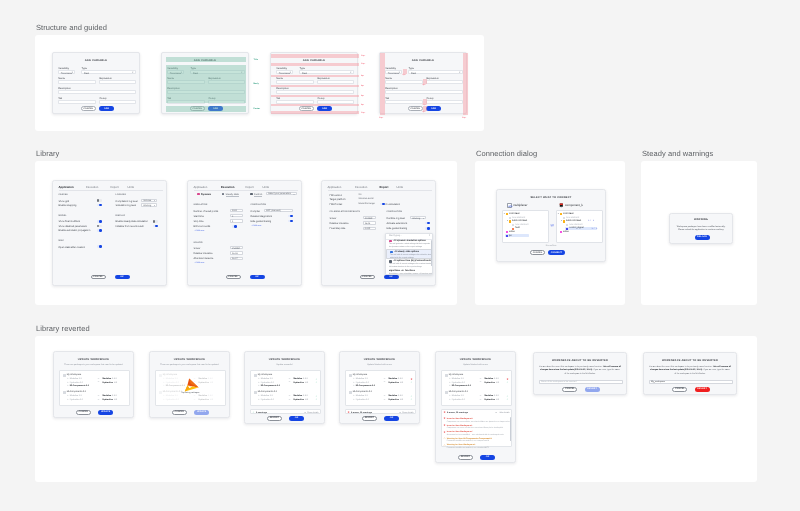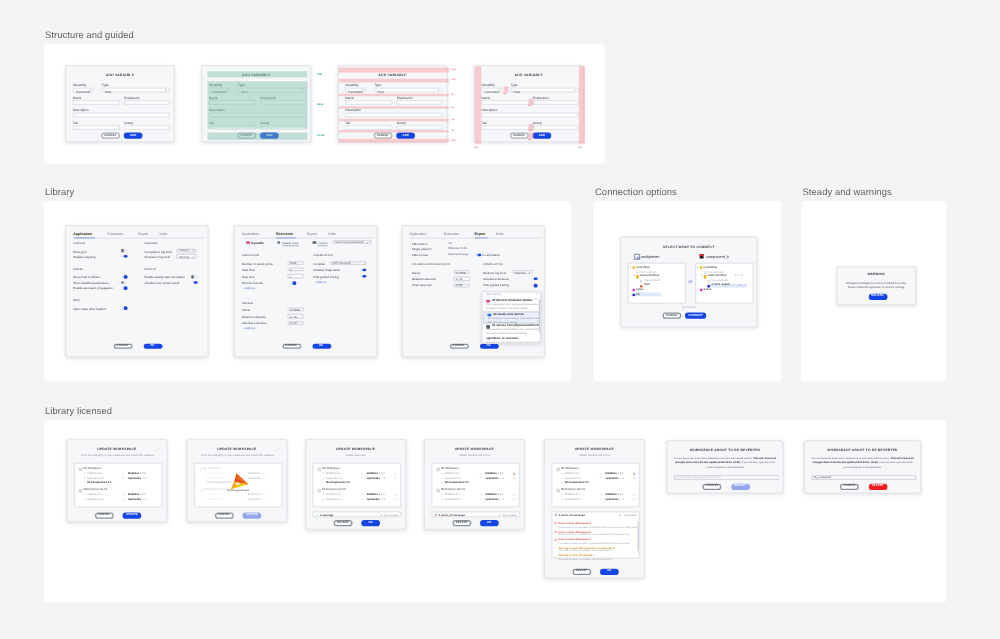--- a/index.html
+++ b/index.html
@@ -124,27 +124,27 @@
 </head>
 <body>
 
 <div class="page">
   <div class="sec-title" style="left:36px;top:23px;">Structure and guided</div>
   <div class="panel" style="left:35px;top:35px;width:449px;height:96px;"></div>
 
   <div class="sec-title" style="left:36px;top:149px;">Library</div>
   <div class="panel" style="left:35px;top:161px;width:422px;height:144px;"></div>
 
-  <div class="sec-title" style="left:476px;top:149px;">Connection options</div>
+  <div class="sec-title" style="left:476px;top:149px;">Connection dialog</div>
   <div class="panel" style="left:475px;top:161px;width:150px;height:144px;"></div>
 
   <div class="sec-title" style="left:642px;top:149px;">Steady and warnings</div>
   <div class="panel" style="left:641px;top:161px;width:116px;height:144px;"></div>
 
-  <div class="sec-title" style="left:36px;top:324px;">Library licensed</div>
+  <div class="sec-title" style="left:36px;top:324px;">Library reverted</div>
   <div class="panel" style="left:35px;top:336px;width:722px;height:146px;"></div>
 
   <div id="dyn">
       <div class="av" style="left:52px;top:52px;width:88px;height:62px;">
         <div class="av-title" style="top:6.2px;">ADD VARIABLE</div>
         <div class="av-lbl" style="left:5.2px;top:13.6px;">Variability</div>
         <div class="av-lbl" style="left:28.4px;top:13.6px;">Type</div>
         <div class="av-in" style="left:5.2px;top:17.1px;width:17px;height:3.8px;">
           <div class="av-val" style="left:1.5px;top:0.7px;">Parameter</div>
           <div class="av-car" style="right:1.3px;top:0.9px;">▾</div>

